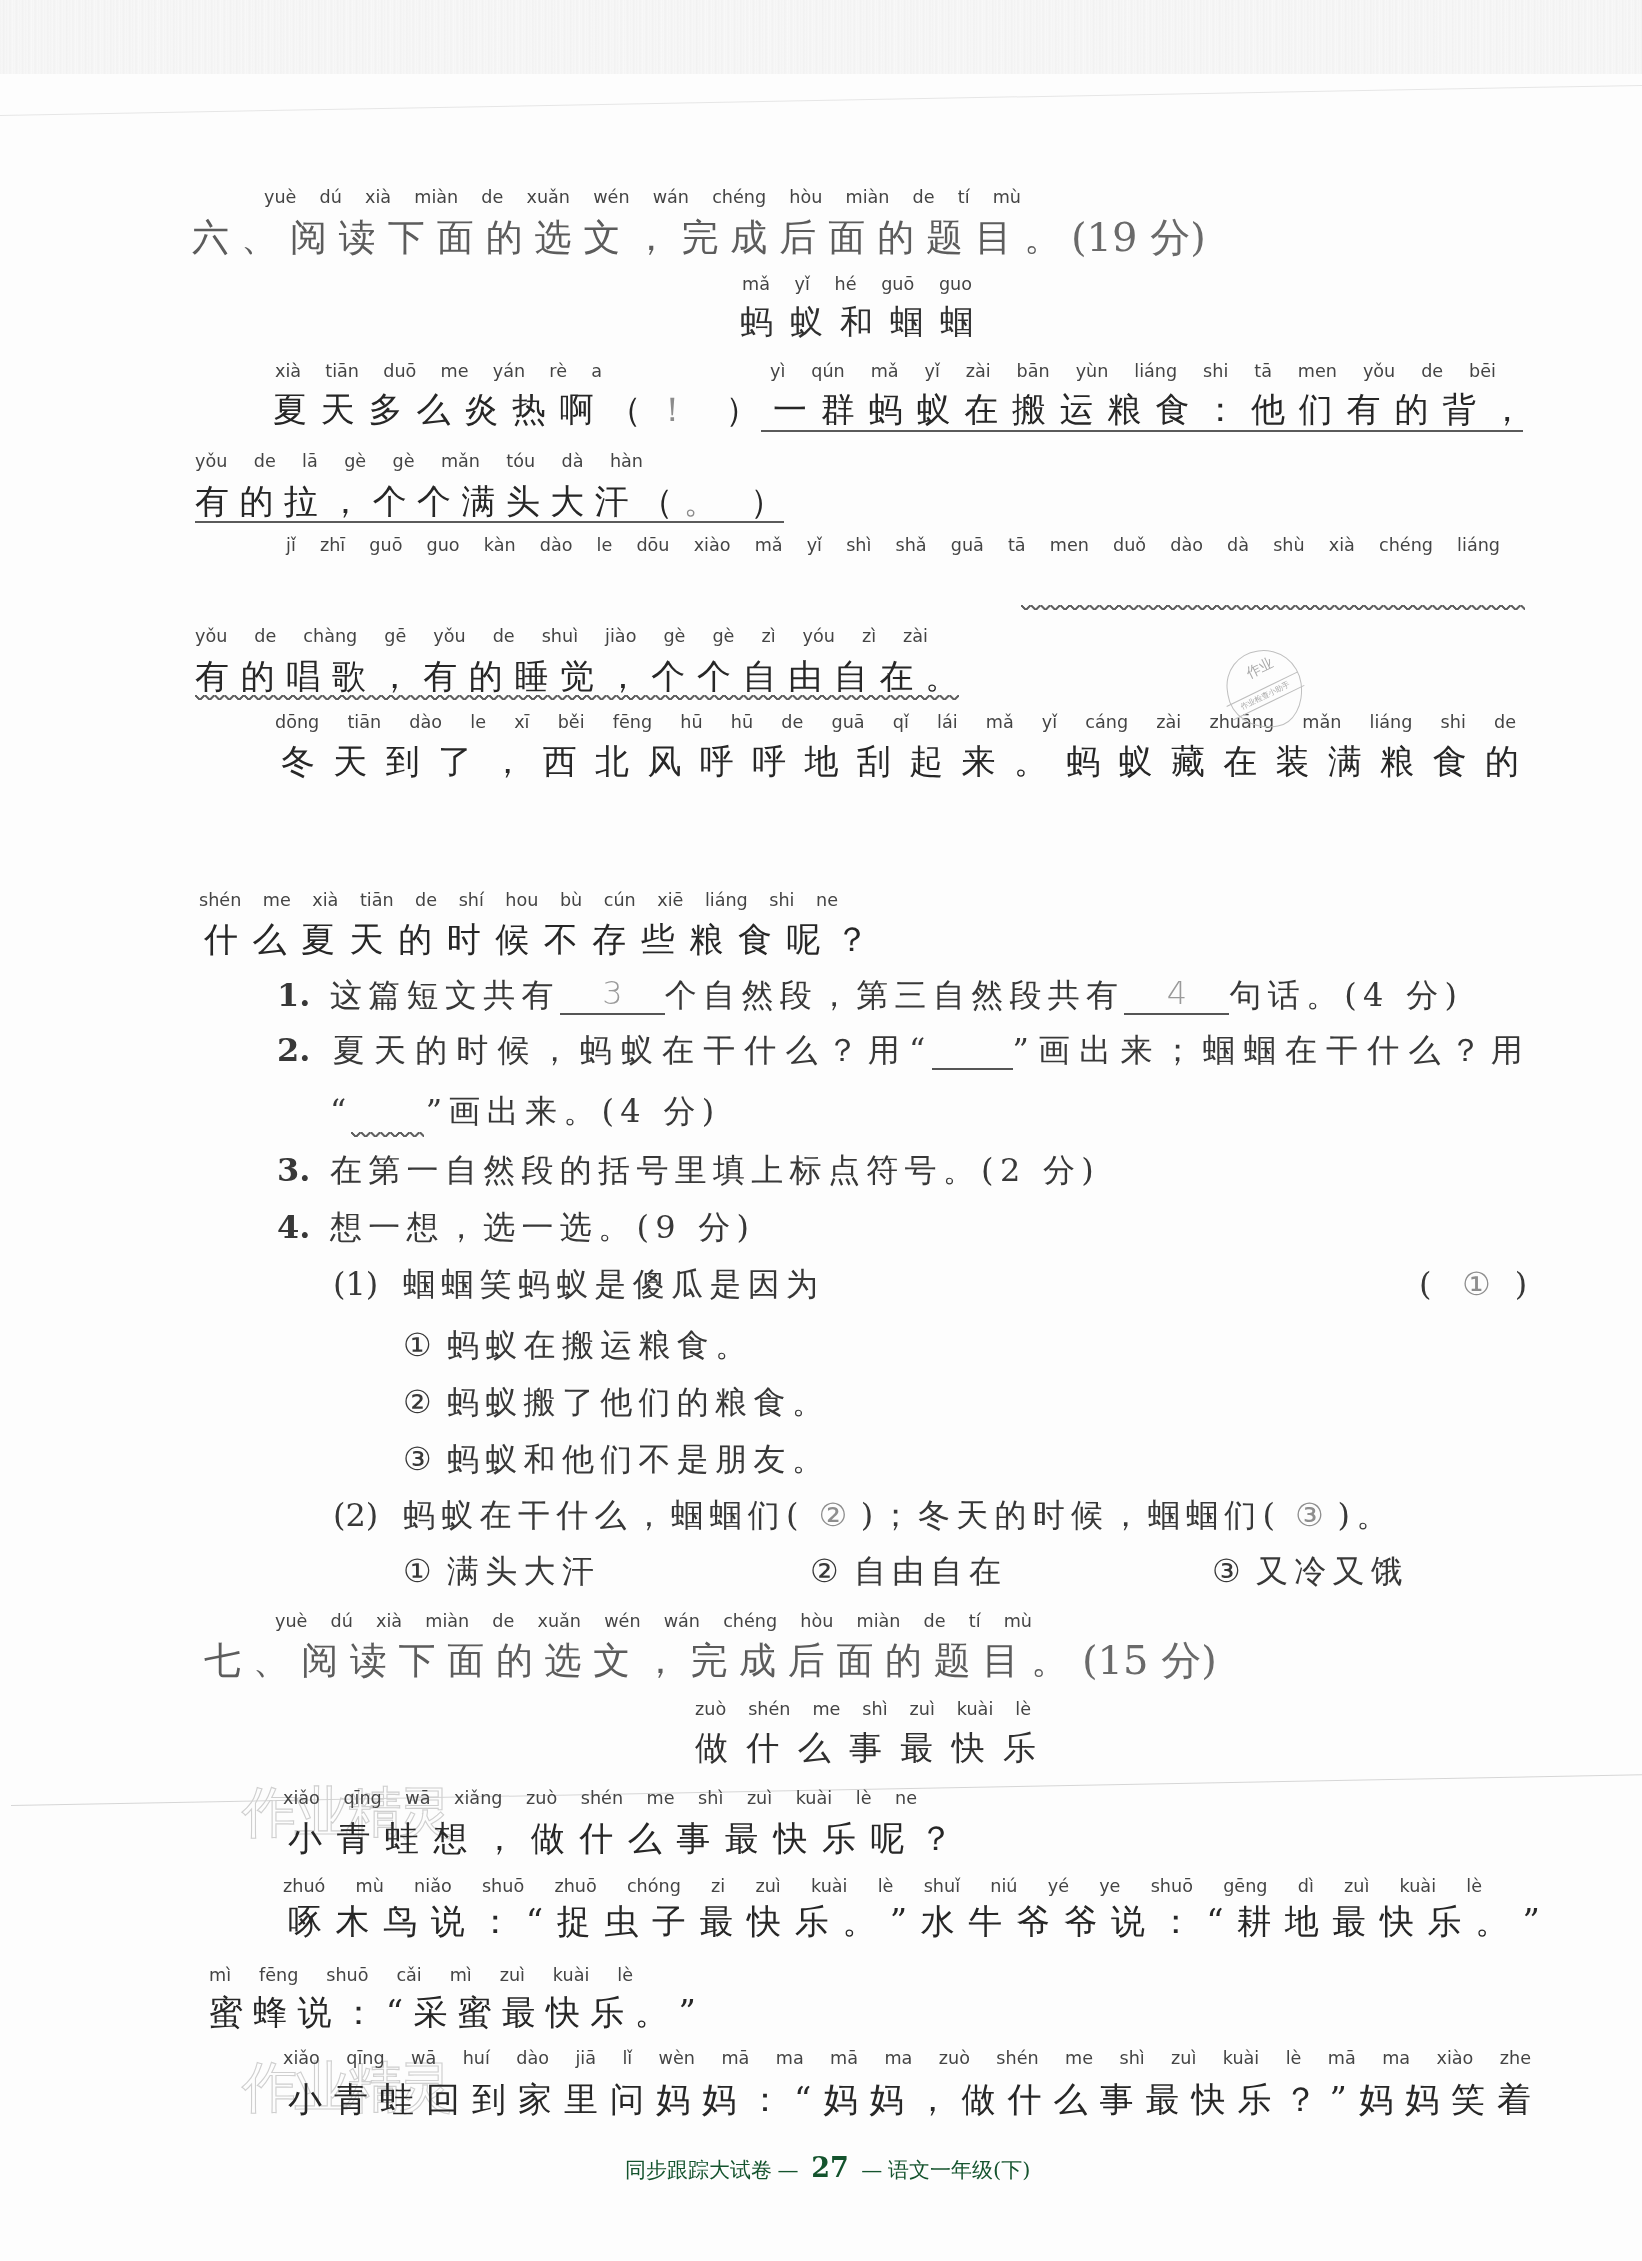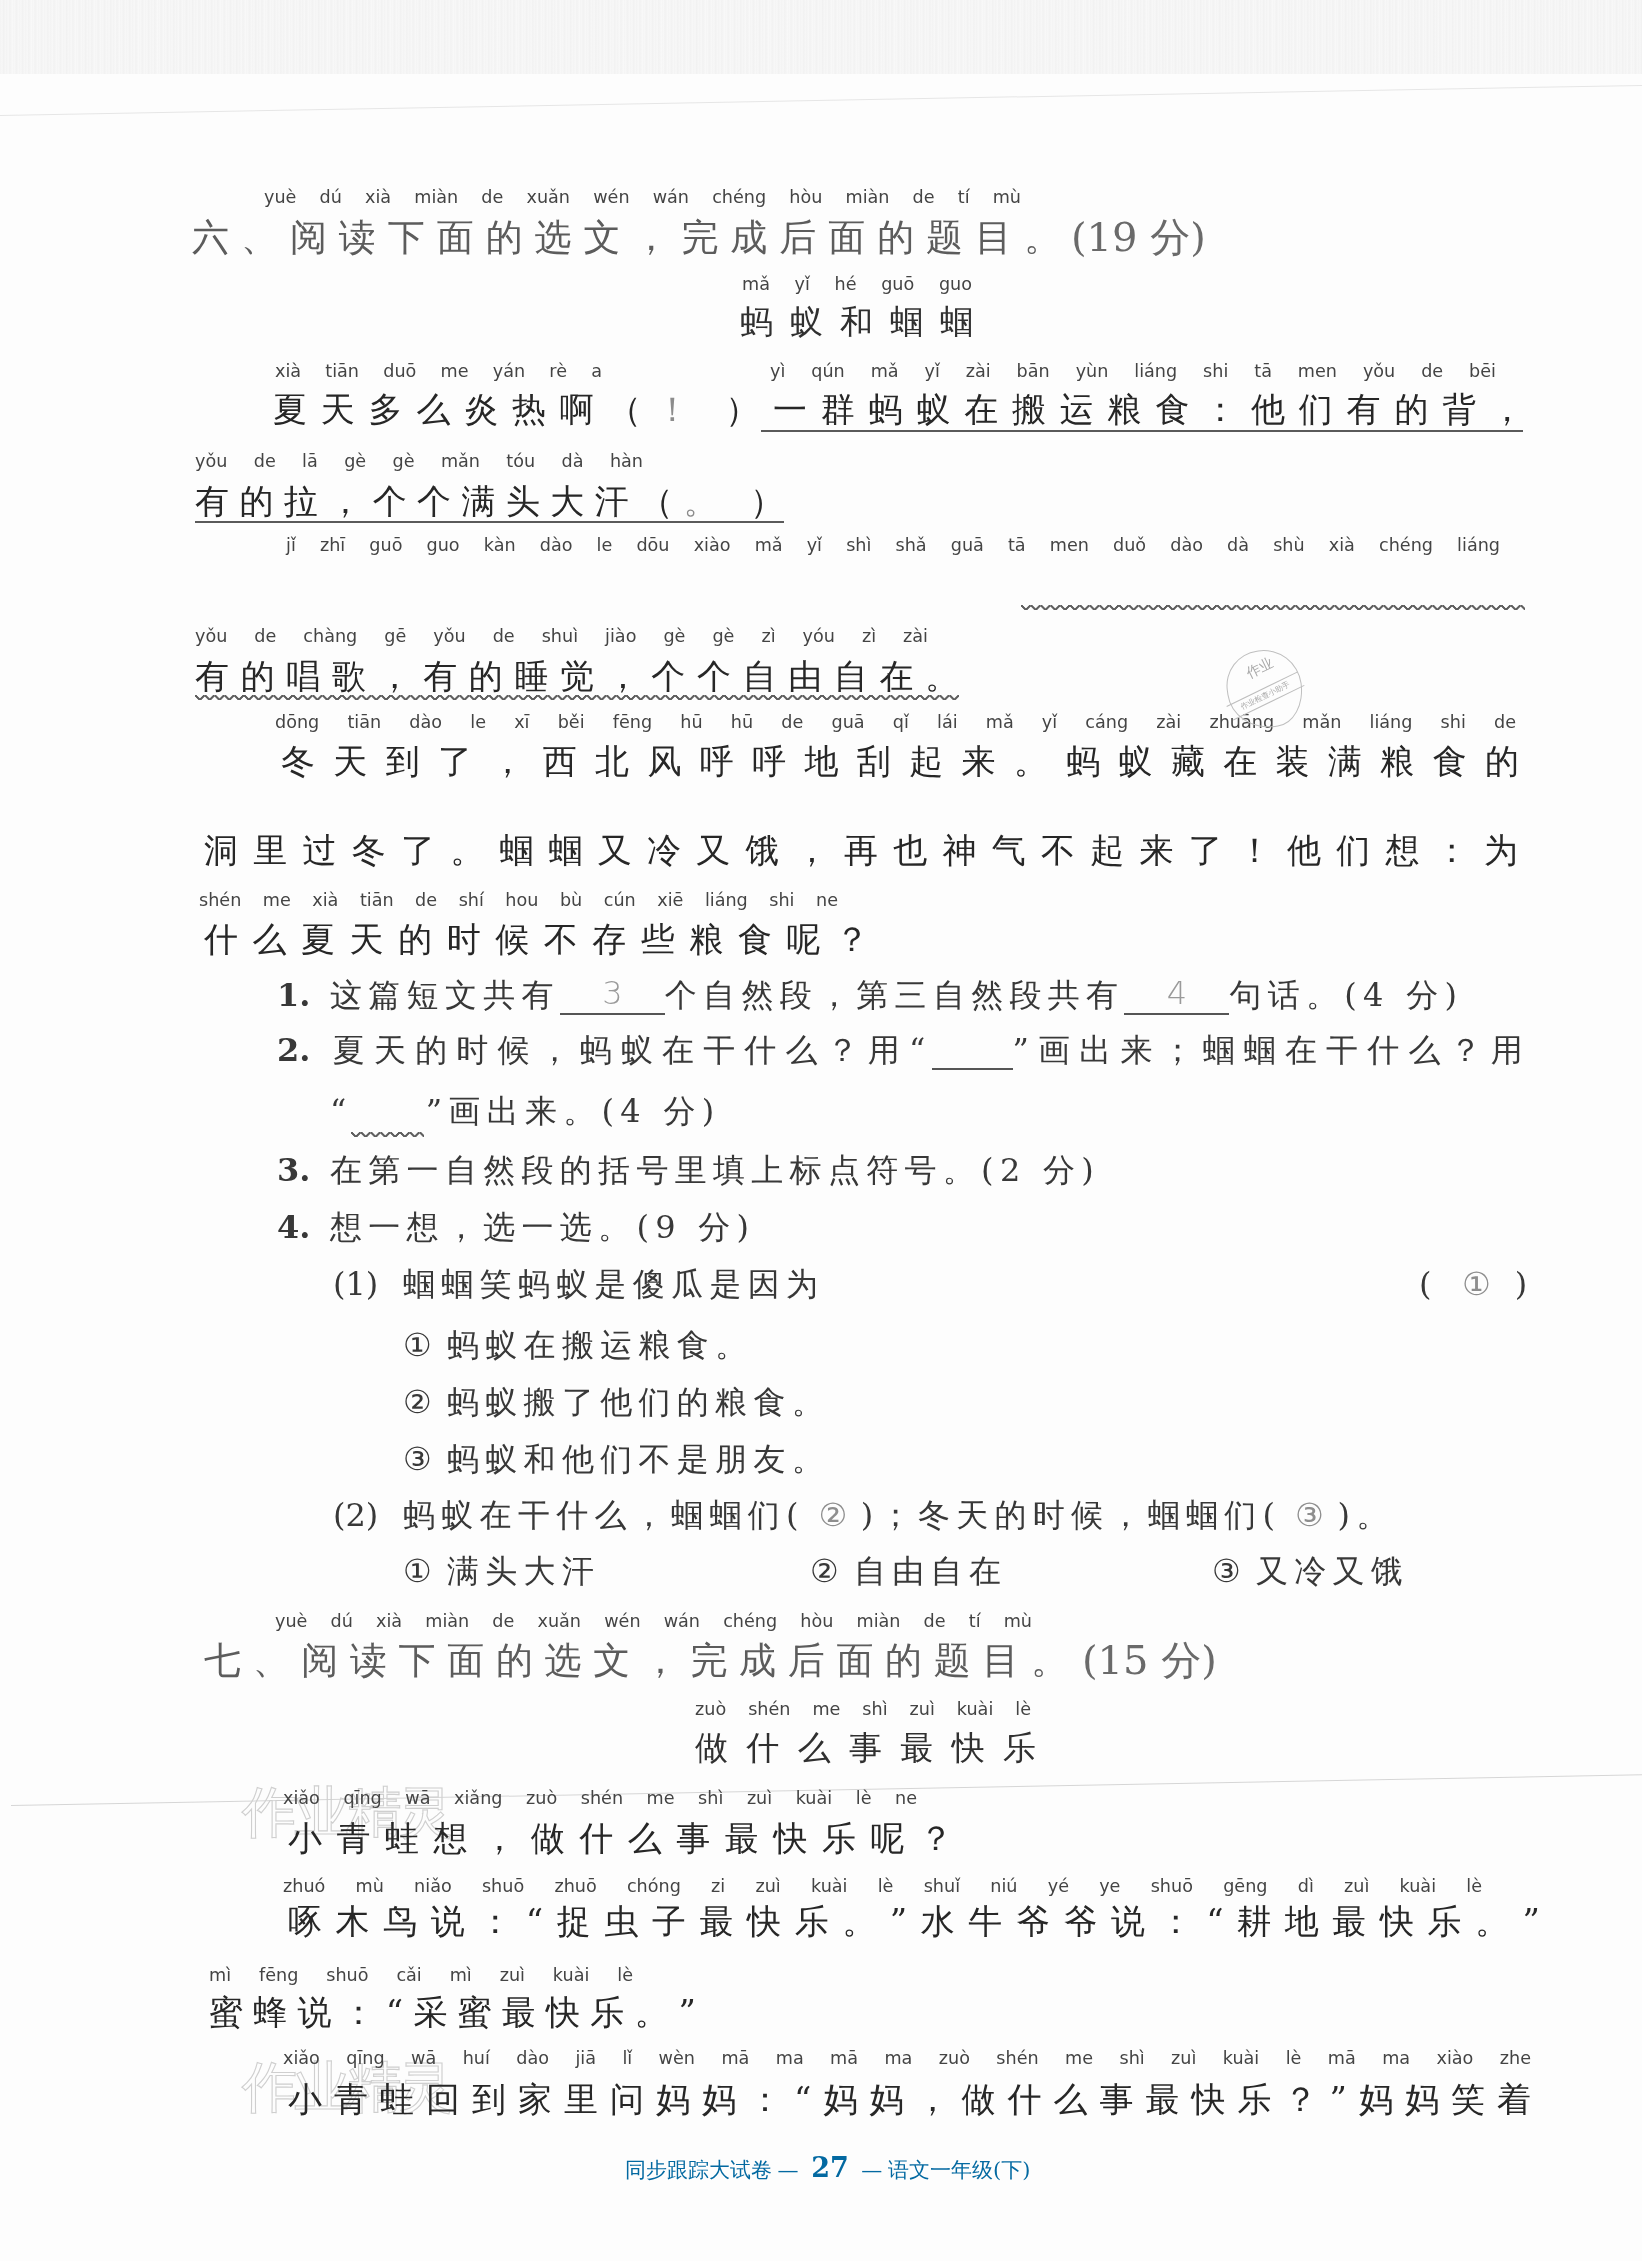--- a/index.html
+++ b/index.html
@@ -33,21 +33,21 @@
   .q.just { white-space:normal; text-align:justify; text-align-last:justify; }
   .qnum { display:inline-block; width:53px; font-weight:bold; letter-spacing:0; }
   .sublabel { display:inline-block; width:70px; letter-spacing:0; }
   .blank { display:inline-block; vertical-align:top; height:39px; line-height:39px; border-bottom:2.1px solid #555;
            text-align:center; color:#9a9a9a; letter-spacing:0; font-family:"DejaVu Sans", sans-serif; font-weight:300; }
   .spacer { display:inline-block; }
   .hand { display:inline-block; text-align:center; color:#8e8e8e; letter-spacing:0; font-family:"DejaVu Sans", sans-serif; }
   .optmark { display:inline-block; width:44px; letter-spacing:0; }
 
   .footer { position:absolute; left:625px; top:2152px; width:506px; height:31px; line-height:31px;
-            font-family:"DejaVu Serif", serif; font-size:21px; color:#0369a1; white-space:nowrap; }
+            font-family:"DejaVu Serif", serif; font-size:21px; color:#14532d; white-space:nowrap; }
   .footer .pg { font-weight:bold; font-size:27px; margin:0 7px; }
   .footer .dash { margin:0 5.6px; }
 
   .stamp { position:absolute; width:73px; height:76px; border:1.4px solid #bfbfbf;
            border-radius:48% 52% 40% 58% / 46% 50% 52% 50%; transform:rotate(-8deg); color:#a9a9a9;
            font-family:"DejaVu Sans", sans-serif; }
   .stamp-top { position:absolute; left:21px; top:8.4px; font-size:14px; transform:rotate(-18deg); white-space:nowrap; }
   .stamp-band { position:absolute; left:-2.8px; top:37px; width:79px; height:14px; line-height:14px; font-size:7.7px;
                 border-top:1.1px solid #bdbdbd; border-bottom:1.1px solid #bdbdbd; text-align:center;
                 transform:rotate(-18deg); white-space:nowrap; }
@@ -81,21 +81,20 @@
   <div class="py" style="left:286px;top:535px;width:1214px;">jǐ zhī guō guo kàn dào le  dōu xiào mǎ yǐ shì shǎ guā  tā men duǒ dào dà shù xià chéng liáng</div>
   <div class="wavy" style="left:1021px;top:605px;width:504px;"></div>
 
   <div class="py" style="left:195px;top:626px;width:733px;">yǒu de chàng gē  yǒu de shuì jiào  gè gè zì yóu zì zài</div>
   <div class="hz" style="left:195px;top:655px;width:764px;"><span>有的唱歌，有的睡觉，个个自由自在。</span></div>
   <div class="wavy" style="left:195px;top:695px;width:764px;"></div>
 
   <div class="py" style="left:275px;top:712px;width:1241px;">dōng tiān dào le  xī běi fēng hū hū de guā qǐ lái  mǎ yǐ cáng zài zhuāng mǎn liáng shi de</div>
   <div class="hz" style="left:281px;top:740px;width:1238px;">冬天到了，西北风呼呼地刮起来。蚂蚁藏在装满粮食的</div>
 
-  <div class="hz" style="left:204px;top:829px;width:1314px;">洞里过冬了。蝈蝈又冷又饿，再也神气不起来了！他们想：为</div>
 
   <div class="py" style="left:199px;top:890px;width:639px;">shén me xià tiān de shí hou bù cún xiē liáng shi ne</div>
   <div class="hz" style="left:204px;top:918px;width:665px;">什么夏天的时候不存些粮食呢？</div>
 
   <div class="stamp" style="left:1227px;top:650px;">
     <div class="stamp-top">作业</div>
     <div class="stamp-band">作业检查小助手</div>
   </div>
 
   <div class="q" style="left:277px;top:974px;"><span class="qnum">1.</span><span>这篇短文共有</span><span class="blank" style="width:105px;">3</span><span>个自然段，第三自然段共有</span><span class="blank" style="width:105px;">4</span><span>句话。(4 分)</span></div>

